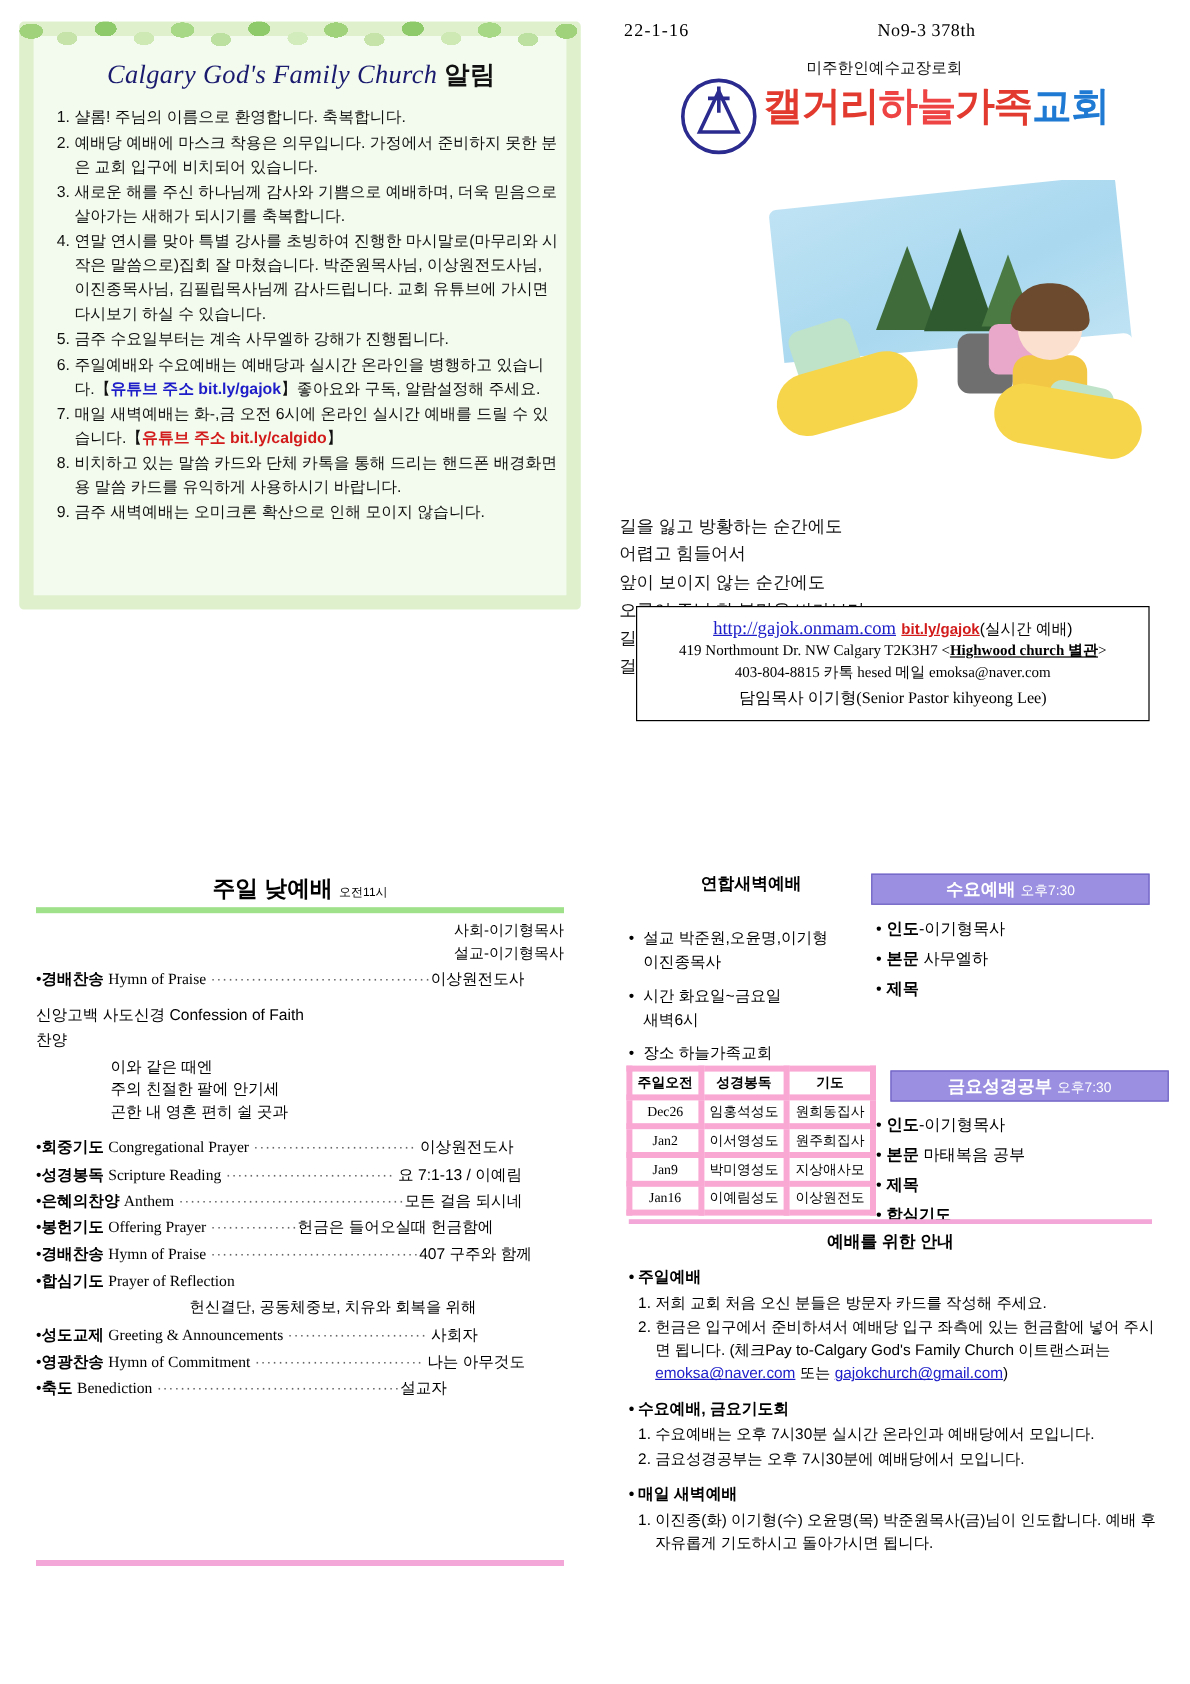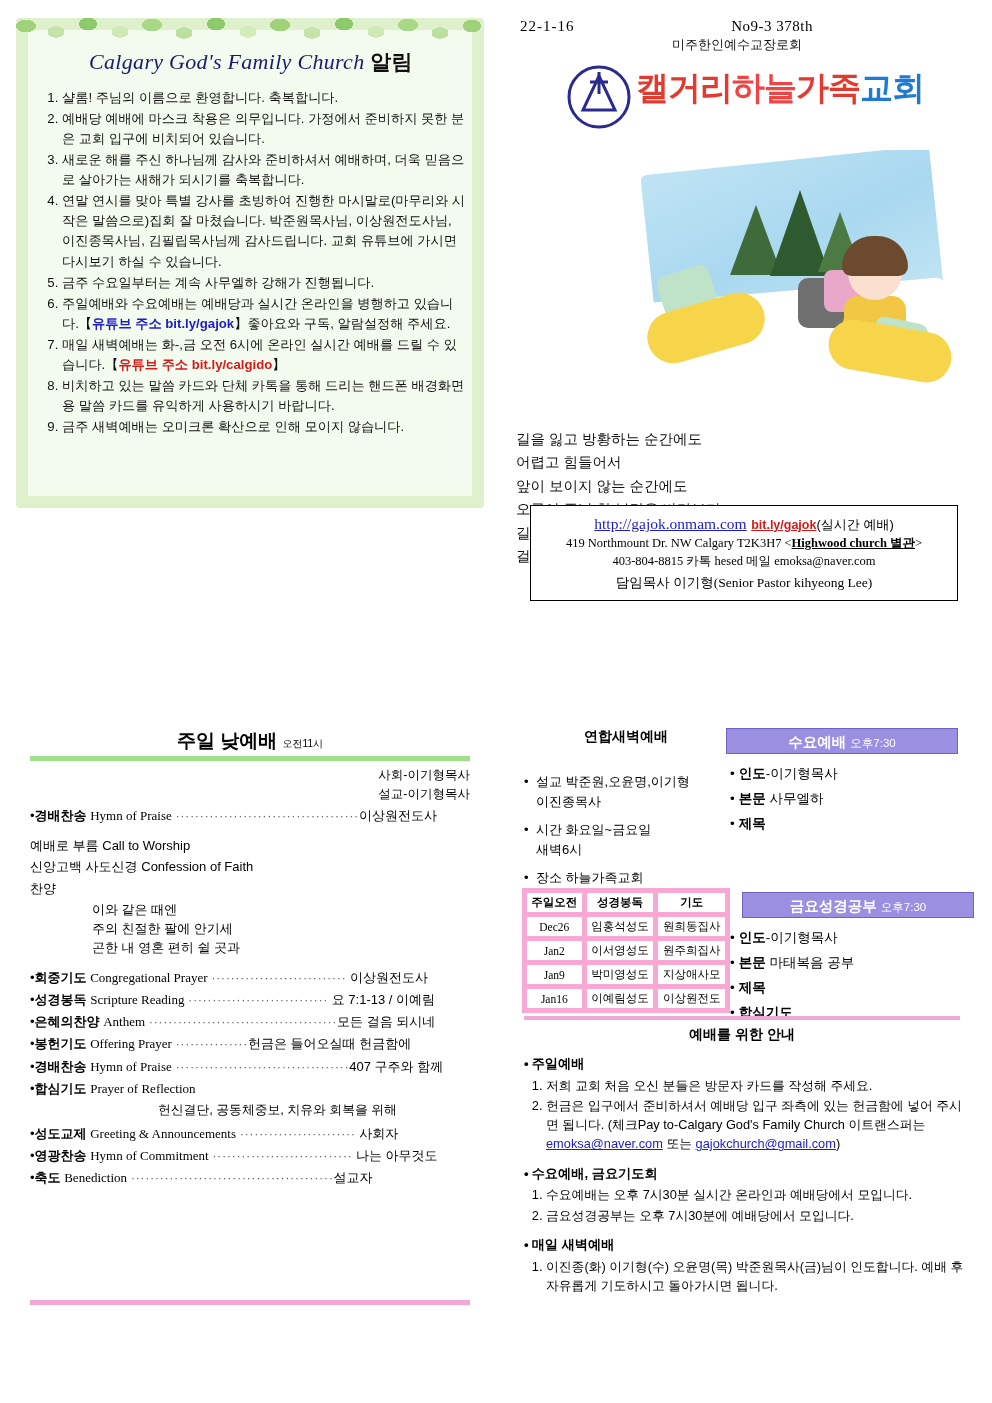--- a/index.html
+++ b/index.html
@@ -59,21 +59,21 @@
     font-size:13.2px; line-height:1.52;
     color:#111;
   }
   .ann-list ol { margin:0; padding-left:26px; }
   .ann-list li { margin-bottom:1px; }
   .blue-b { color:#1c1cc8; font-weight:bold; }
   .red-b  { color:#d21b1b; font-weight:bold; }
 
   
   .logo-small {
-    position:absolute; left:672px; top:36px; font-size:13px; color:#111;
+    position:absolute; left:672px; top:48px; font-size:13px; color:#111;
     font-family:"Liberation Sans", sans-serif;
   }
   .logo-mark {
     position:absolute; left:566px; top:64px; width:66px; height:66px;
   }
   .church-name {
     position:absolute; left:636px; top:66px;
     font-size:33px; font-weight:bold; letter-spacing:-1px;
     white-space:nowrap;
     font-family:"Liberation Sans", sans-serif;
@@ -265,21 +265,21 @@
 
   <div class="leaf-border"></div>
   <div class="ann-title">
     <span>Calgary God's Family Church</span>
     <span class="kr">알림</span>
   </div>
   <div class="ann-list">
     <ol>
       <li>샬롬! 주님의 이름으로 환영합니다. 축복합니다.</li>
       <li>예배당 예배에 마스크 착용은 의무입니다. 가정에서 준비하지 못한 분은 교회 입구에 비치되어 있습니다.</li>
-      <li>새로운 해를 주신 하나님께 감사와 준비하셔서 예배하며, 더욱 믿음으로 살아가는 새해가 되시기를 축복합니다.</li>
+      <li>새로운 해를 주신 하나님께 감사와 기쁨으로 예배하며, 더욱 믿음으로 살아가는 새해가 되시기를 축복합니다.</li>
       <li>연말 연시를 맞아 특별 강사를 초빙하여 진행한 마시말로(마무리와 시작은 말씀으로)집회 잘 마쳤습니다. 박준원목사님, 이상원전도사님, 이진종목사님, 김필립목사님께 감사드립니다. 교회 유튜브에 가시면 다시보기 하실 수 있습니다.</li>
       <li>금주 수요일부터는 계속 사무엘하 강해가 진행됩니다.</li>
       <li><span>주일예배와 수요예배는 예배당과 실시간 온라인을  병행하고 있습니다.</span>【<span class="blue-b">유튜브 주소 bit.ly/gajok</span>】<span>좋아요와 구독, 알람설정해 주세요.</span></li>
       <li><span>매일 새벽예배는 화-,금 오전 6시에 온라인 실시간 예배를 드릴 수 있습니다.</span>【<span class="red-b">유튜브 주소 bit.ly/calgido</span>】</li>
       <li>비치하고 있는 말씀 카드와 단체 카톡을 통해 드리는 핸드폰 배경화면용 말씀 카드를 유익하게 사용하시기 바랍니다.</li>
       <li>금주 새벽예배는 오미크론 확산으로 인해 모이지 않습니다.</li>
     </ol>
   </div>
 
   <div class="logo-small">미주한인예수교장로회</div>
@@ -343,24 +343,20 @@
   </div>
 
   <div class="svc-list">
     <div class="svc-row">
       <span class="bull">•</span><span class="kr">경배찬송</span>
       <span class="en">Hymn of Praise</span>
       <span class="dots">······································</span><span class="who">이상원전도사</span>
     </div>
 
     <div style="height:8px"></div>
-    <div class="svc-plain">
-      <span class="kr">예배로 부름</span>
-      <span class="en">Call to Worship</span>
-    </div>
     <div class="svc-plain">
       <span class="kr">신앙고백 사도신경</span>
       <span class="en">Confession of Faith</span>
     </div>
     <div class="svc-plain">찬양</div>
     <div class="svc-indent">이와 같은 때엔</div>
     <div class="svc-indent">주의 친절한 팔에 안기세</div>
     <div class="svc-indent">곤한 내 영혼 편히 쉴 곳과</div>
     <div style="height:10px"></div>
 

